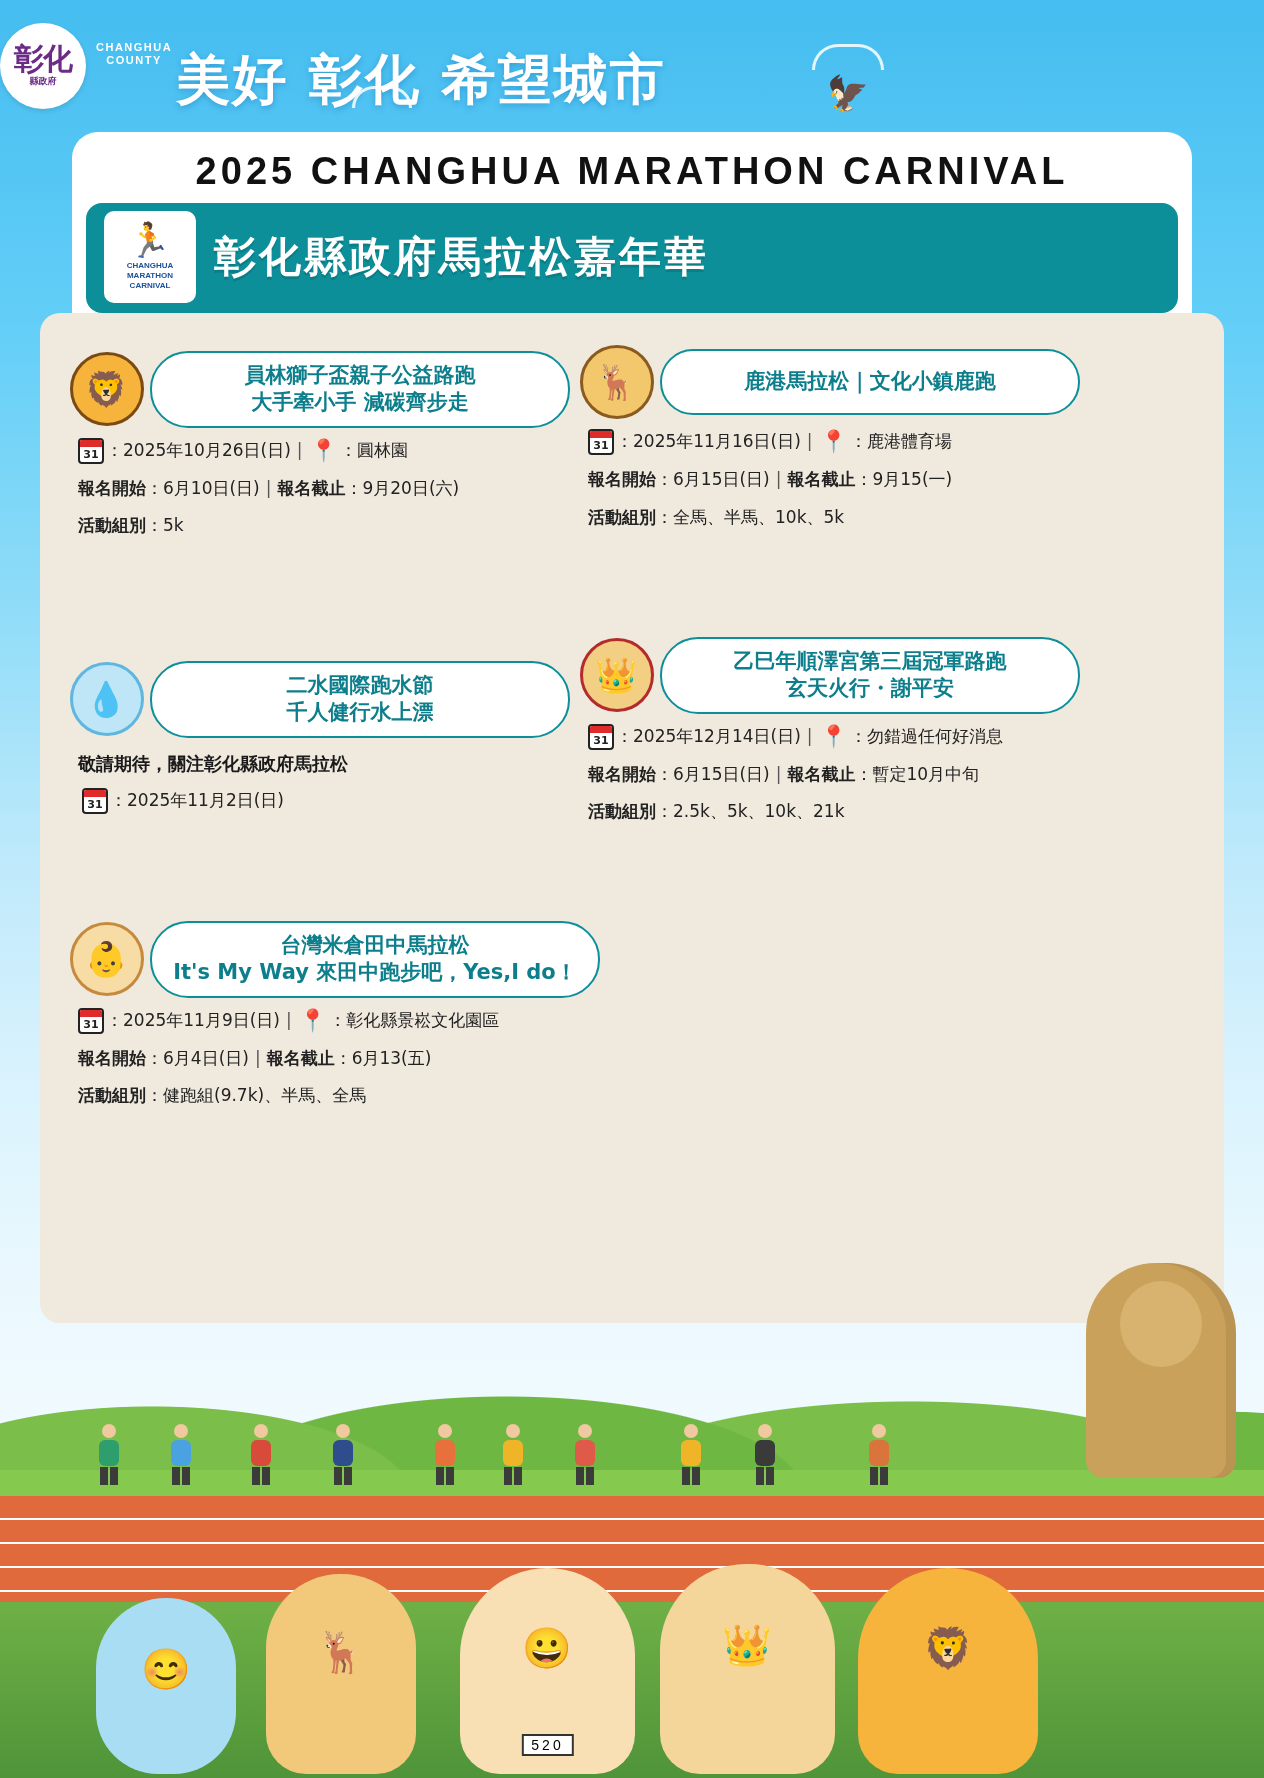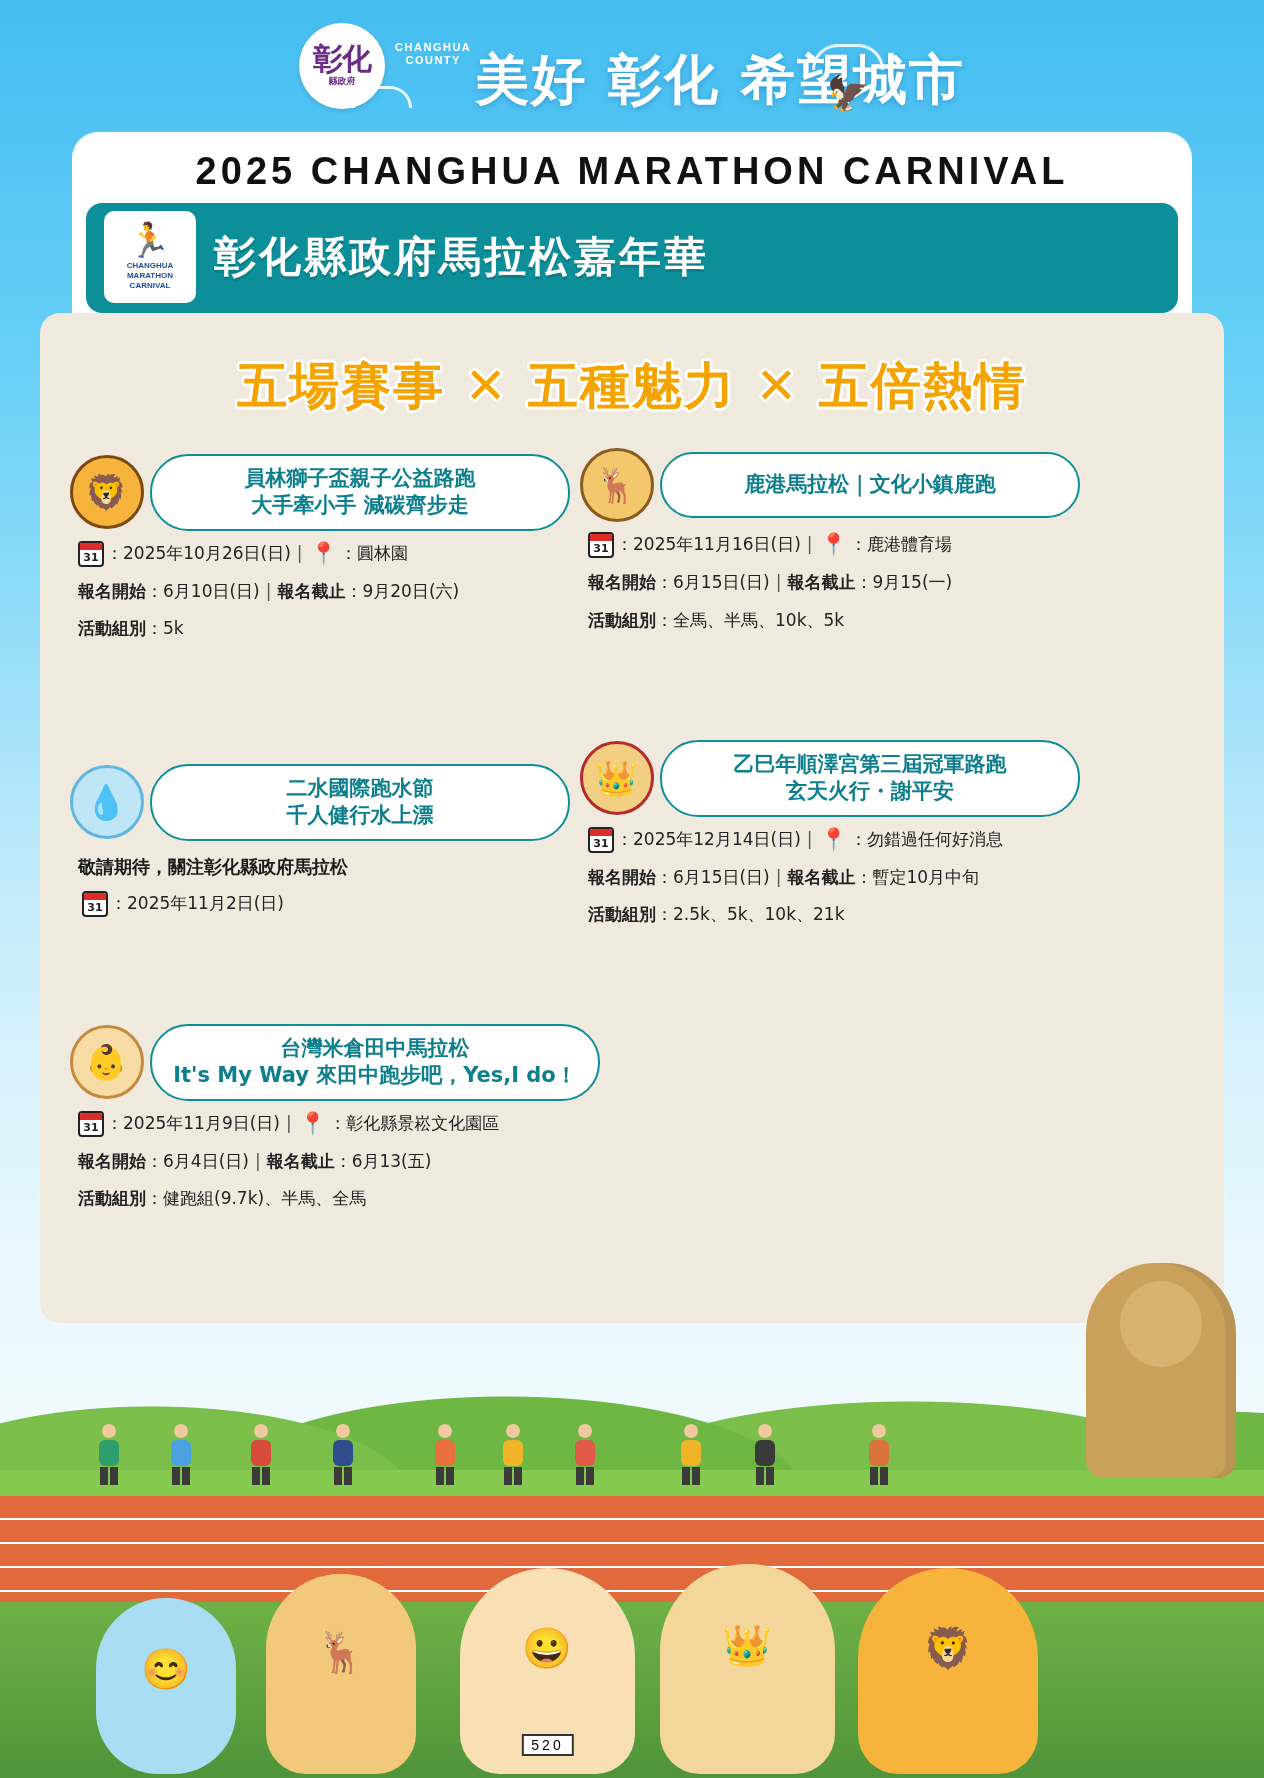--- a/index.html
+++ b/index.html
@@ -10,21 +10,21 @@
     position: relative;
   }
   .poster {
     position: absolute; inset: 0;
     background: linear-gradient(#45bdf0 0%, #62cef7 18%, #8fdcf8 34%, #bde9fb 48%, #d8f2fd 60%, #eaf8fe 72%, #ffffff 100%);
     overflow: hidden;
   }
   
   .header {
     position: relative; height: 132px;
-    display: flex; align-items: center; justify-content: center;
+    display: flex; align-items: center; 
   }
   .logo-badge {
     width: 86px; height: 86px; border-radius: 50%;
     background: #fff; display: flex; flex-direction: column;
     align-items: center; justify-content: center;
     box-shadow: 0 2px 5px rgba(0,0,0,.12);
     margin-right: 10px;
   }
   .logo-badge .cn {
     font-size: 30px; font-weight: bold; color: #6b2b86;
@@ -210,21 +210,20 @@
     <div class="title-teal">
       <div class="cm-logo">
         <div class="runner">🏃</div>
         <div class="cmtext">CHANGHUA<br>MARATHON<br>CARNIVAL</div>
       </div>
       <div class="title-cn">彰化縣政府馬拉松嘉年華</div>
     </div>
   </div>
 
   <div class="body-panel">
-    <div class="headline">五場賽事 ✕ 五種魅力 ✕ 五倍熱情</div>
 
     <div class="grid">
 
       <div class="event" style="left:30px; top:20px;">
         <div class="ev-head">
           <div class="mascot m-lion">🦁</div>
           <div class="name-pill">
             <div class="l1">員林獅子盃親子公益路跑</div>
             <div class="l2">大手牽小手 減碳齊步走</div>
           </div>

